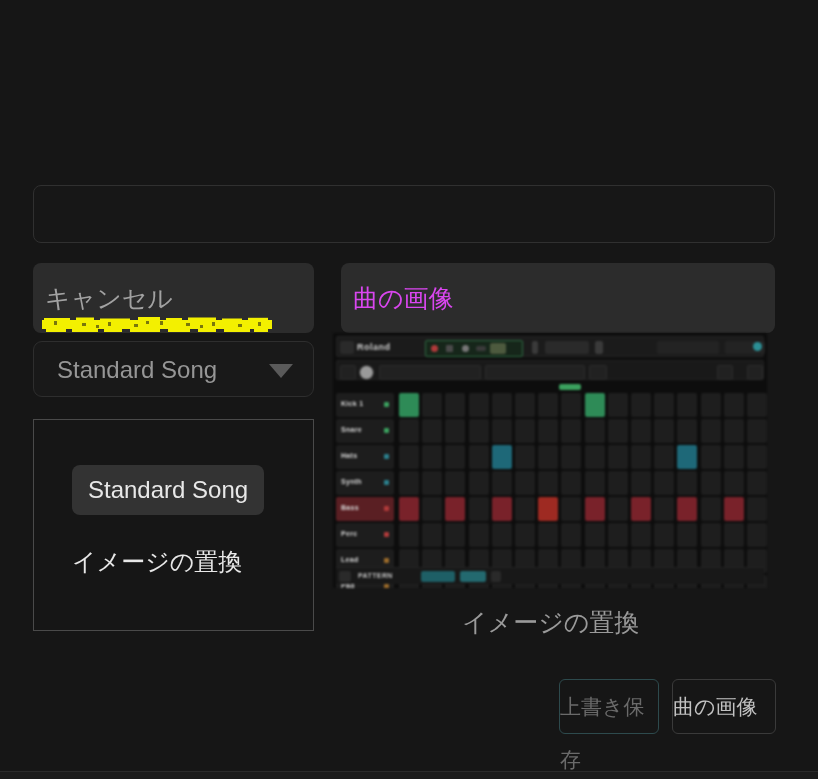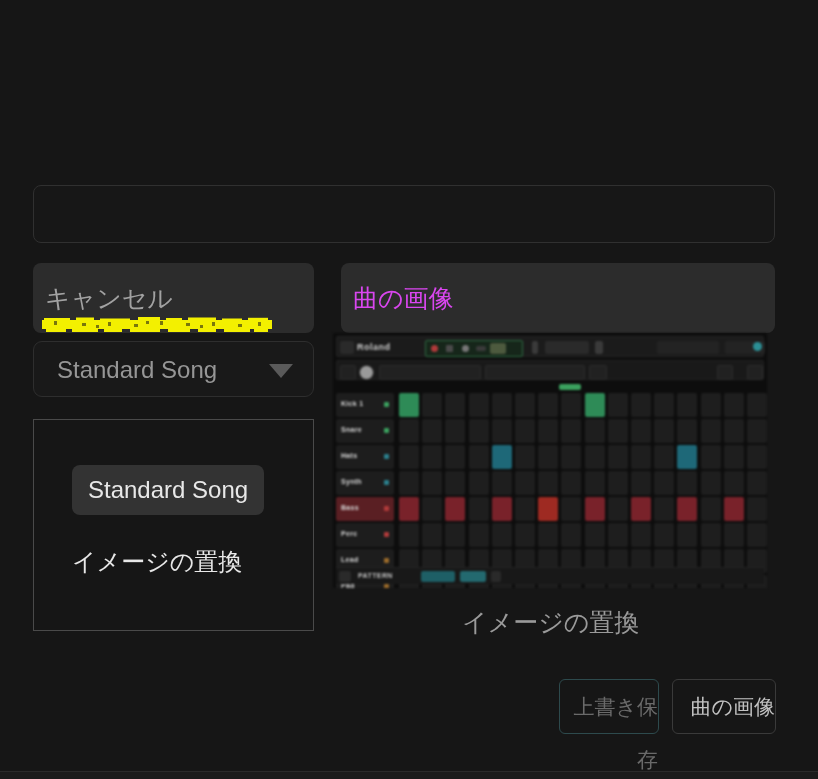--- a/index.html
+++ b/index.html
@@ -305,21 +305,21 @@
     top: 606px;
     font-size: 25px;
     line-height: 32px;
     color: #9a9a9a;
   }
   
   .btn {
     position: absolute;
     border-radius: 6px;
     box-sizing: border-box;
-    text-align: right;
+    text-align: left;
     font-size: 21px;
     background: transparent;
   }
   .btn-save {
     left: 559px;
     top: 679px;
     width: 100px;
     height: 55px;
     line-height: 53px;
     border: 1px solid #2d4a4d;

